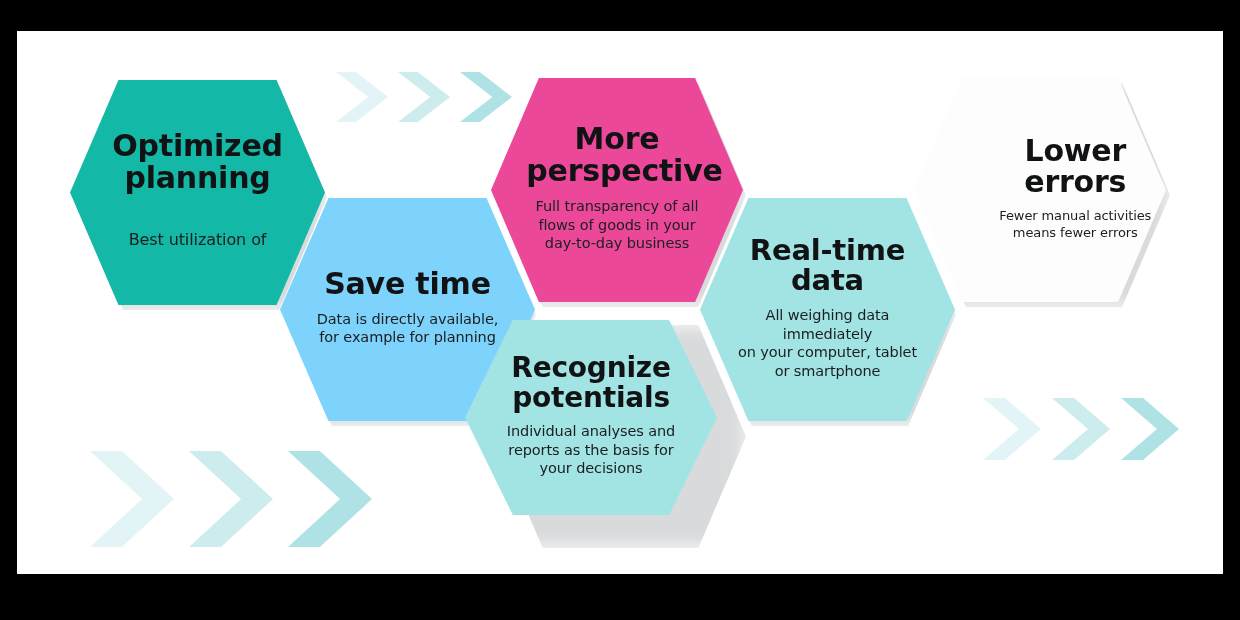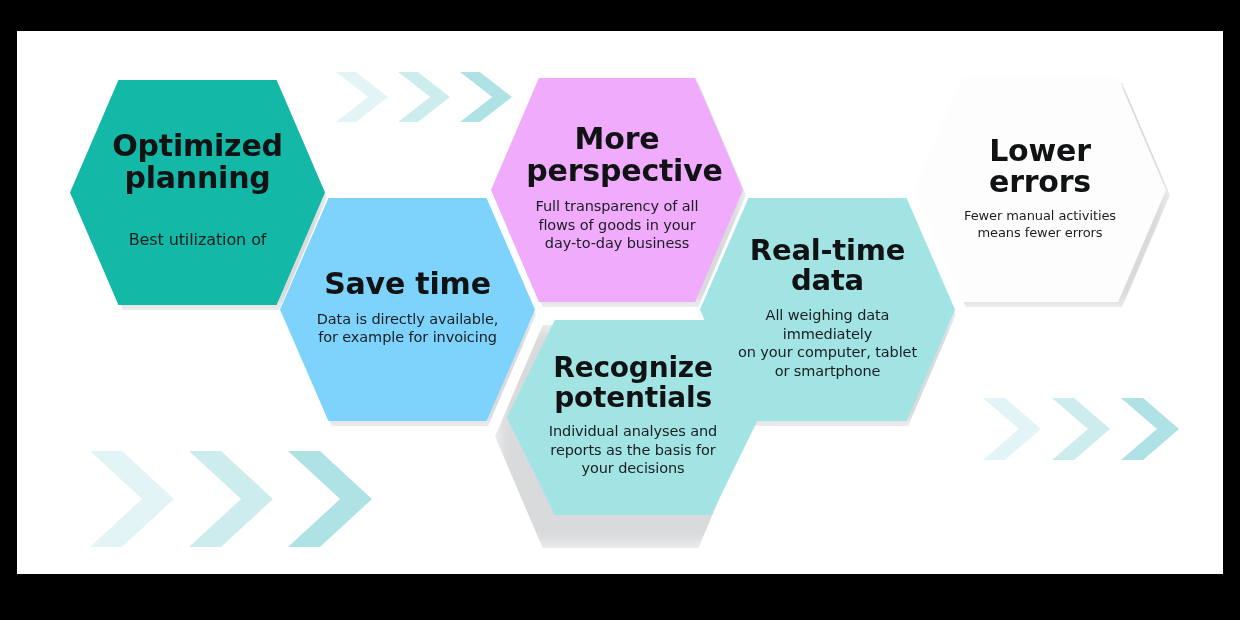--- a/index.html
+++ b/index.html
@@ -105,40 +105,40 @@
     </div>
   </div>
 
   <div class="hex pointy-lr" style="left:263px; top:167px; width:255px; height:223px; background:#7dd3fc;">
     <div class="hex-inner">
       <div class="hex-title" style="font-size:30px;">
         <div>Save time</div>
       </div>
       <div class="hex-desc" style="font-size:14.5px;">
         <div>Data is directly available,</div>
-        <div>for example for invoicing</div>
+        <div>for example for planning</div>
       </div>
     </div>
   </div>
 
-  <div class="hex pointy-lr" style="left:474px; top:47px; width:252px; height:224px; background:#f0abfc;">
+  <div class="hex pointy-lr" style="left:474px; top:47px; width:252px; height:224px; background:#ec4899;">
     <div class="hex-inner">
       <div class="hex-title" style="font-size:30px;">
         <div>More</div>
         <div>perspective</div>
       </div>
       <div class="hex-desc" style="font-size:14.5px;">
         <div>Full transparency of all</div>
         <div>flows of goods in your</div>
         <div>day-to-day business</div>
       </div>
     </div>
   </div>
 
-  <div class="hex pointy-lr" style="left:490px; top:289px; width:252px; height:195px; background:#a2e3e3;">
+  <div class="hex pointy-lr" style="left:448px; top:289px; width:252px; height:195px; background:#a2e3e3;">
     <div class="hex-inner">
       <div class="hex-title" style="font-size:28px;">
         <div>Recognize</div>
         <div>potentials</div>
       </div>
       <div class="hex-desc" style="font-size:14.5px;">
         <div>Individual analyses and</div>
         <div>reports as the basis for</div>
         <div>your decisions</div>
       </div>
@@ -152,21 +152,21 @@
         <div>data</div>
       </div>
       <div class="hex-desc" style="font-size:14.5px;">
         <div>All weighing data immediately</div>
         <div>on your computer, tablet</div>
         <div>or smartphone</div>
       </div>
     </div>
   </div>
 
-  <div class="hex pointy-lr" style="left:897px; top:47px; width:252px; height:224px; background:#fdfdfd;">
+  <div class="hex pointy-lr" style="left:897px; top:47px; width:252px; height:224px; background:#fdfdfd;justify-content:flex-end;">
     <div class="hex-inner">
       <div class="hex-title" style="font-size:30px;">
         <div>Lower</div>
         <div>errors</div>
       </div>
       <div class="hex-desc" style="font-size:13px;">
         <div>Fewer manual activities</div>
         <div>means fewer errors</div>
       </div>
     </div>

